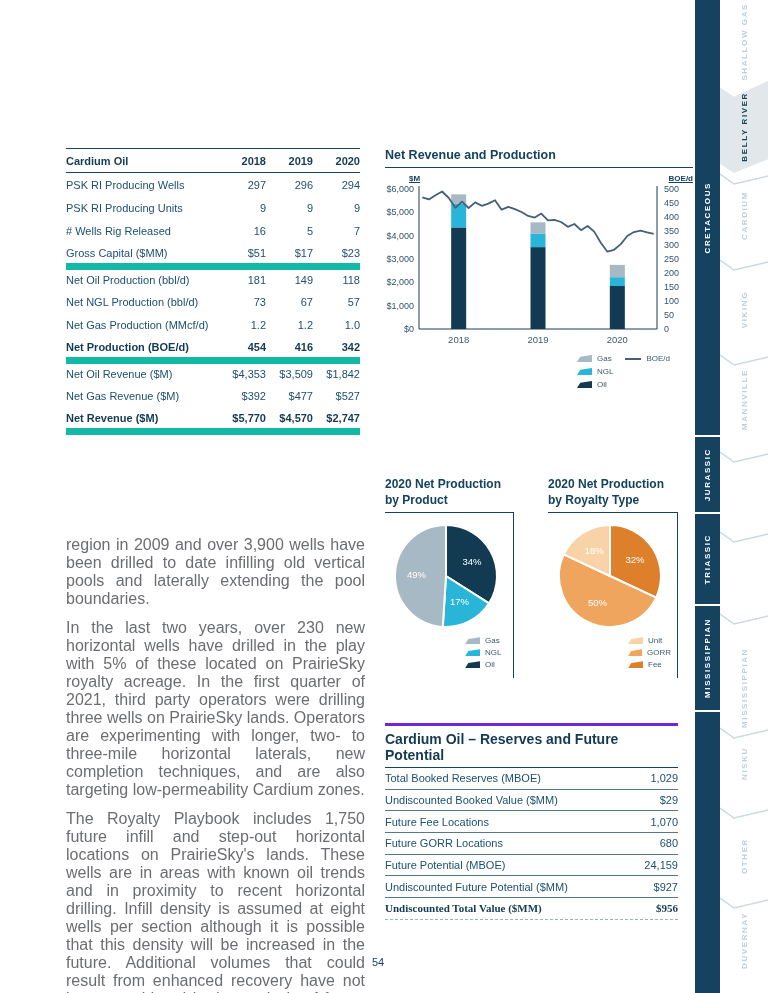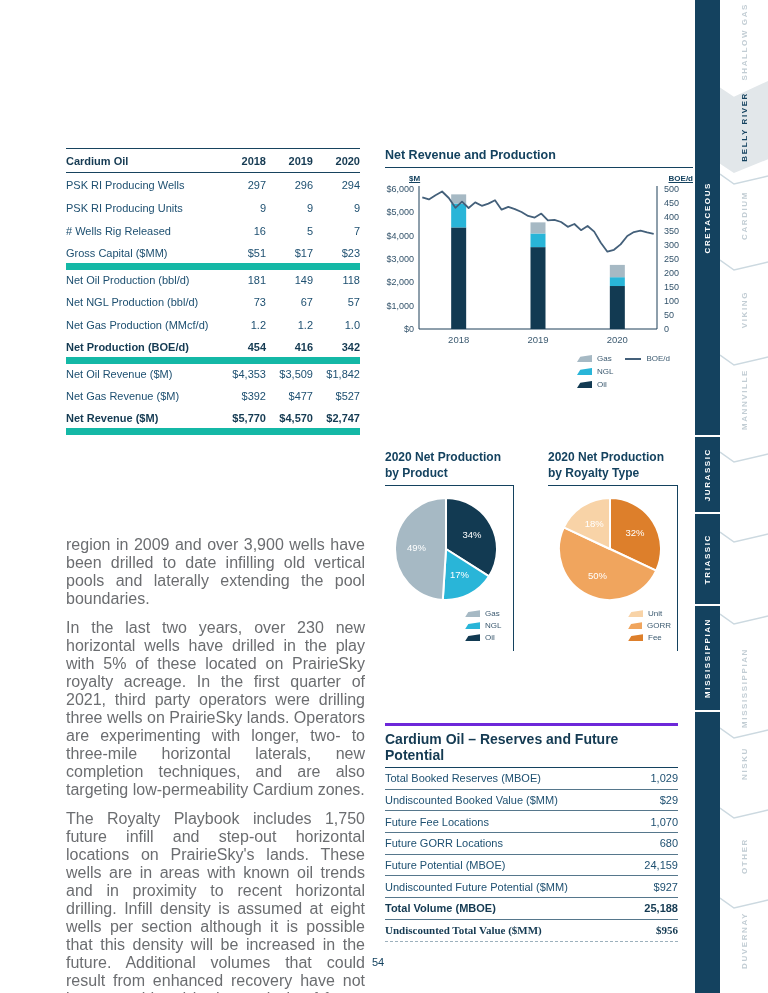--- a/index.html
+++ b/index.html
@@ -28,21 +28,21 @@
   .axis-units { display:flex; justify-content:space-between; margin:6px 0 0 0; }
   .axis-units span { font-size:8px; font-weight:bold; color:#14425f; text-decoration:underline; }
   .axis-units .left { margin-left:24px; }
   .legend1 { display:flex; gap:12px; margin-left:192px; margin-top:2px; }
   .legend-row { display:flex; align-items:center; gap:5px; font-size:8px; color:#3c5a70; margin-bottom:4px; }
   .swatch { width:15px; height:7px; display:inline-block; clip-path:polygon(0 100%,22% 25%,100% 0,100% 100%); }
   .lline  { width:16px; height:2px; display:inline-block; }
 
   
   .pies { position:absolute; left:385px; top:450px; display:flex; gap:34px; }
-  .pie-block { width:129px; }
+  .pie-block { width:129px;margin-top:27px; }
   .pie-block.b2 { width:130px; }
   .pie-title { font-size:12px; font-weight:bold; color:#14425f; line-height:1.3;
                padding-bottom:4px; border-bottom:1px solid #14425f; }
   .pie-box { border-right:1px solid #14425f; padding:8px 6px 6px 0; }
   .pie-box svg { display:block; margin:0 auto; }
   .pie-legend { margin-top:5px; padding-left:80px; }
   .pie-legend .legend-row { white-space:nowrap; margin-bottom:3px; }
 
   
   .reserves { position:absolute; left:385px; top:723px; width:293px; font-size:11px; color:#1d4f70; }
@@ -308,24 +308,20 @@
         </div>
         <div class="r-row">
           <span>Future Potential (MBOE)</span>
           <span>24,159</span>
         </div>
         <div class="r-row">
           <span>Undiscounted Future Potential ($MM)</span>
           <span>$927</span>
         </div>
         <div class="r-row bold">
-          <span>Total Volume (MBOE)</span>
-          <span>25,188</span>
-        </div>
-        <div class="r-row bold">
           <span>Undiscounted Total Value ($MM)</span>
           <span>$956</span>
         </div>
       </div>
   </div>
 
   <div class="pagenum">54</div>
 
   <div class="era-bar">
       <div class="side-seg" style="height: 437px;">

